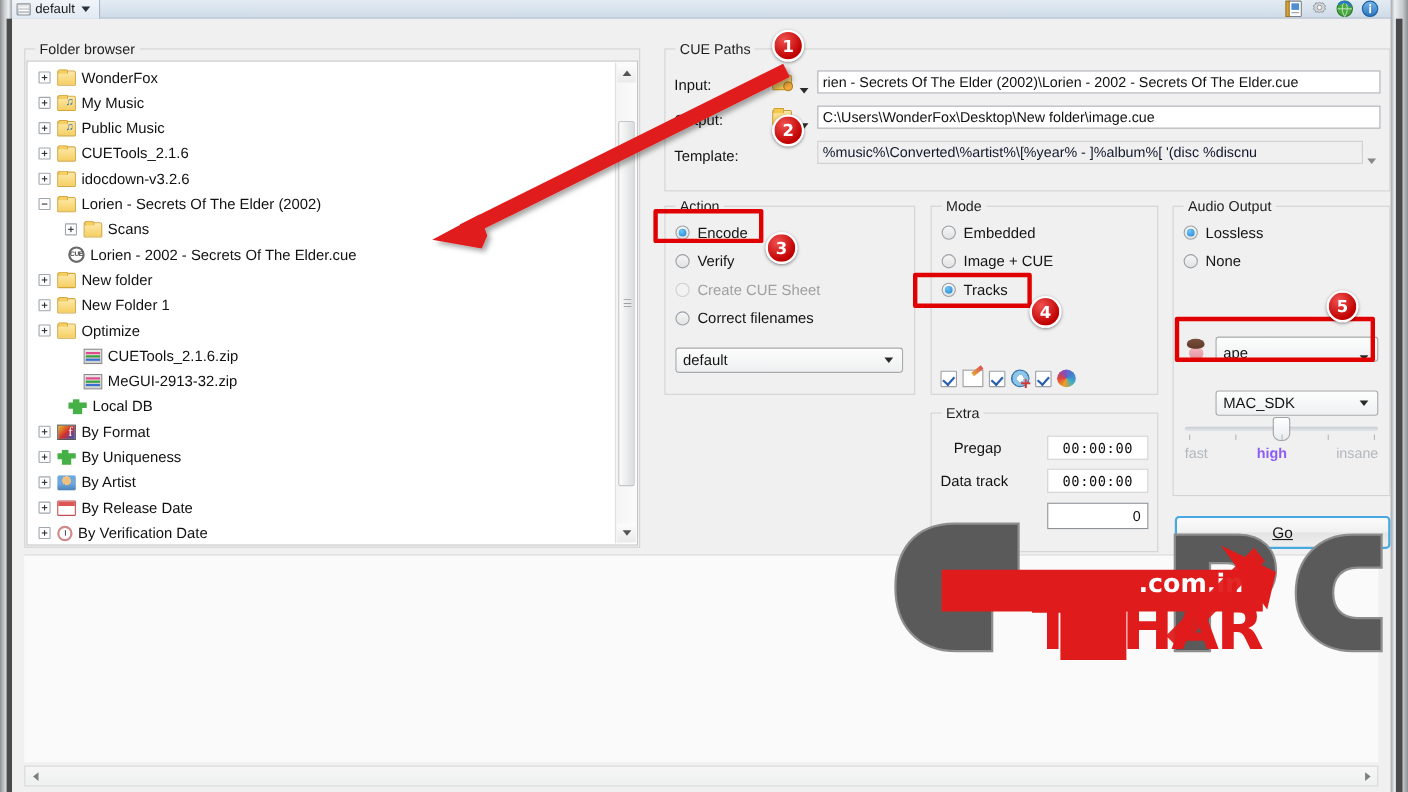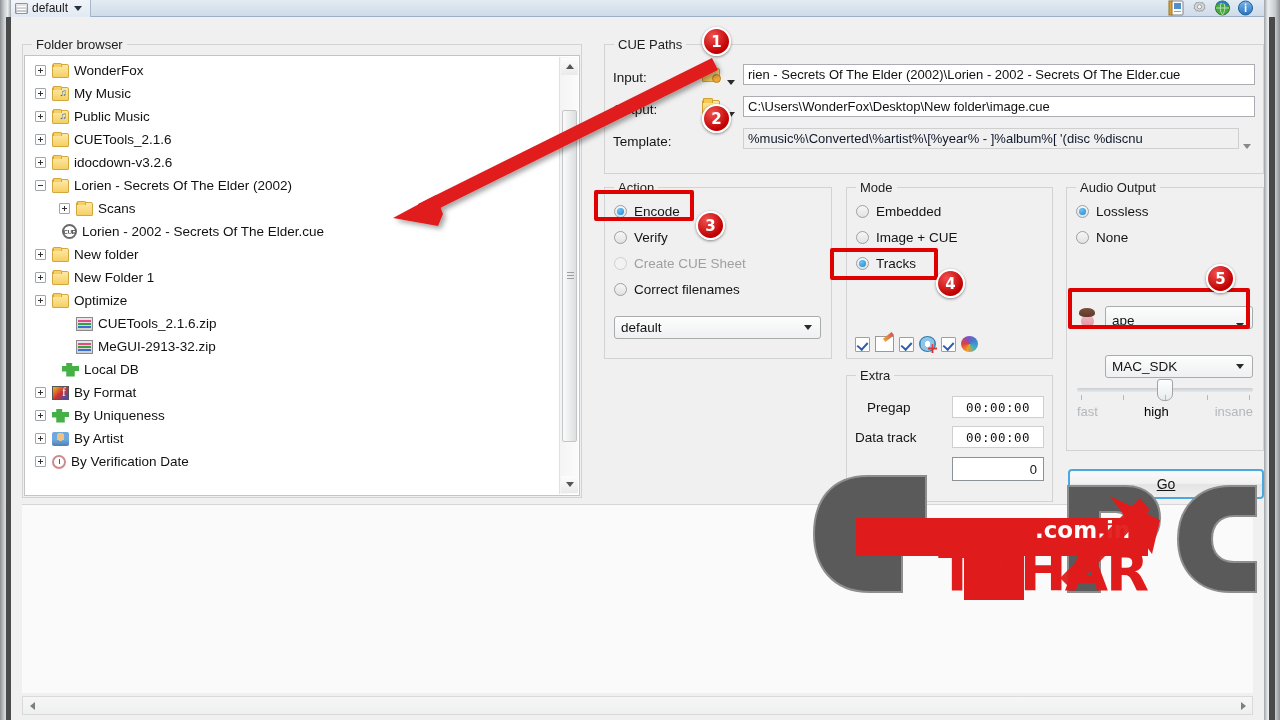--- a/index.html
+++ b/index.html
@@ -180,21 +180,21 @@
       background:linear-gradient(to bottom,#7a4f3a,#5d3a2a);}
   .slider-wrap { position:absolute; left:10px; right:10px; top:200px; }
   .sl-track { position:relative; height:4px; background:linear-gradient(to bottom,#c9cdd1,#e6e9eb); border-radius:2px; }
   .sl-thumb { position:absolute; left:50%; margin-left:-8px; top:-9px; width:16px; height:22px;
       background:linear-gradient(to bottom,#fefefe,#e9ecee); border:1px solid #9fa4a8;
       border-radius:3px 3px 7px 7px; }
   .sl-ticks { position:relative; height:7px; margin-top:3px; }
   .sl-ticks i { position:absolute; top:0; width:1px; height:5px; background:#b6babd; }
   .sl-labels { display:flex; justify-content:space-between; margin-top:2px; font-size:13px; }
   .sl-labels .dim { color:#b3b8bc; }
-  .sl-labels .hot { color:#000000; font-weight:normal; }
+  .sl-labels .hot { color:#8b5cf6; font-weight:bold; }
 
   
   #extra-group { left:835px; top:358px; width:207px; height:127px; }
   .ex-row { position:absolute; left:8px; right:8px; height:26px; display:flex; align-items:center; }
   .ex-lbl { flex:1; font-size:13.5px; color:#141414; }
   .ex-val { width:92px; height:22px; background:#fff; border:1px solid #cfcfcf;
      font-family:"DejaVu Sans Mono", monospace; font-size:12.5px; color:#111;
      display:flex; align-items:center; justify-content:center; letter-spacing:.5px; }
   .ex-num { width:92px; height:24px; background:#fff; border:1px solid #8d9296;
      font-size:13px; color:#111; display:flex; align-items:center; justify-content:flex-end; padding-right:6px; }
@@ -375,20 +375,25 @@
               <span class="ico ico-puzzle"></span>
               <span class="lbl">By Uniqueness</span>
             </div>
             <div class="tr ind0">
               <span class="exp plus"></span>
               <span class="ico ico-artist"></span>
               <span class="lbl">By Artist</span>
             </div>
             <div class="tr ind0">
               <span class="exp plus"></span>
+              <span class="ico ico-cal"></span>
+              <span class="lbl">By Release Date</span>
+            </div>
+            <div class="tr ind0">
+              <span class="exp plus"></span>
               <span class="ico ico-clock"></span>
               <span class="lbl">By Verification Date</span>
             </div>
           </div>
         <div class="vsb">
           <div class="vsb-btn up">
               <i class="arw-u"></i>
             </div>
           <div class="vsb-thumb">
               <span class="vsb-grip"></span>

